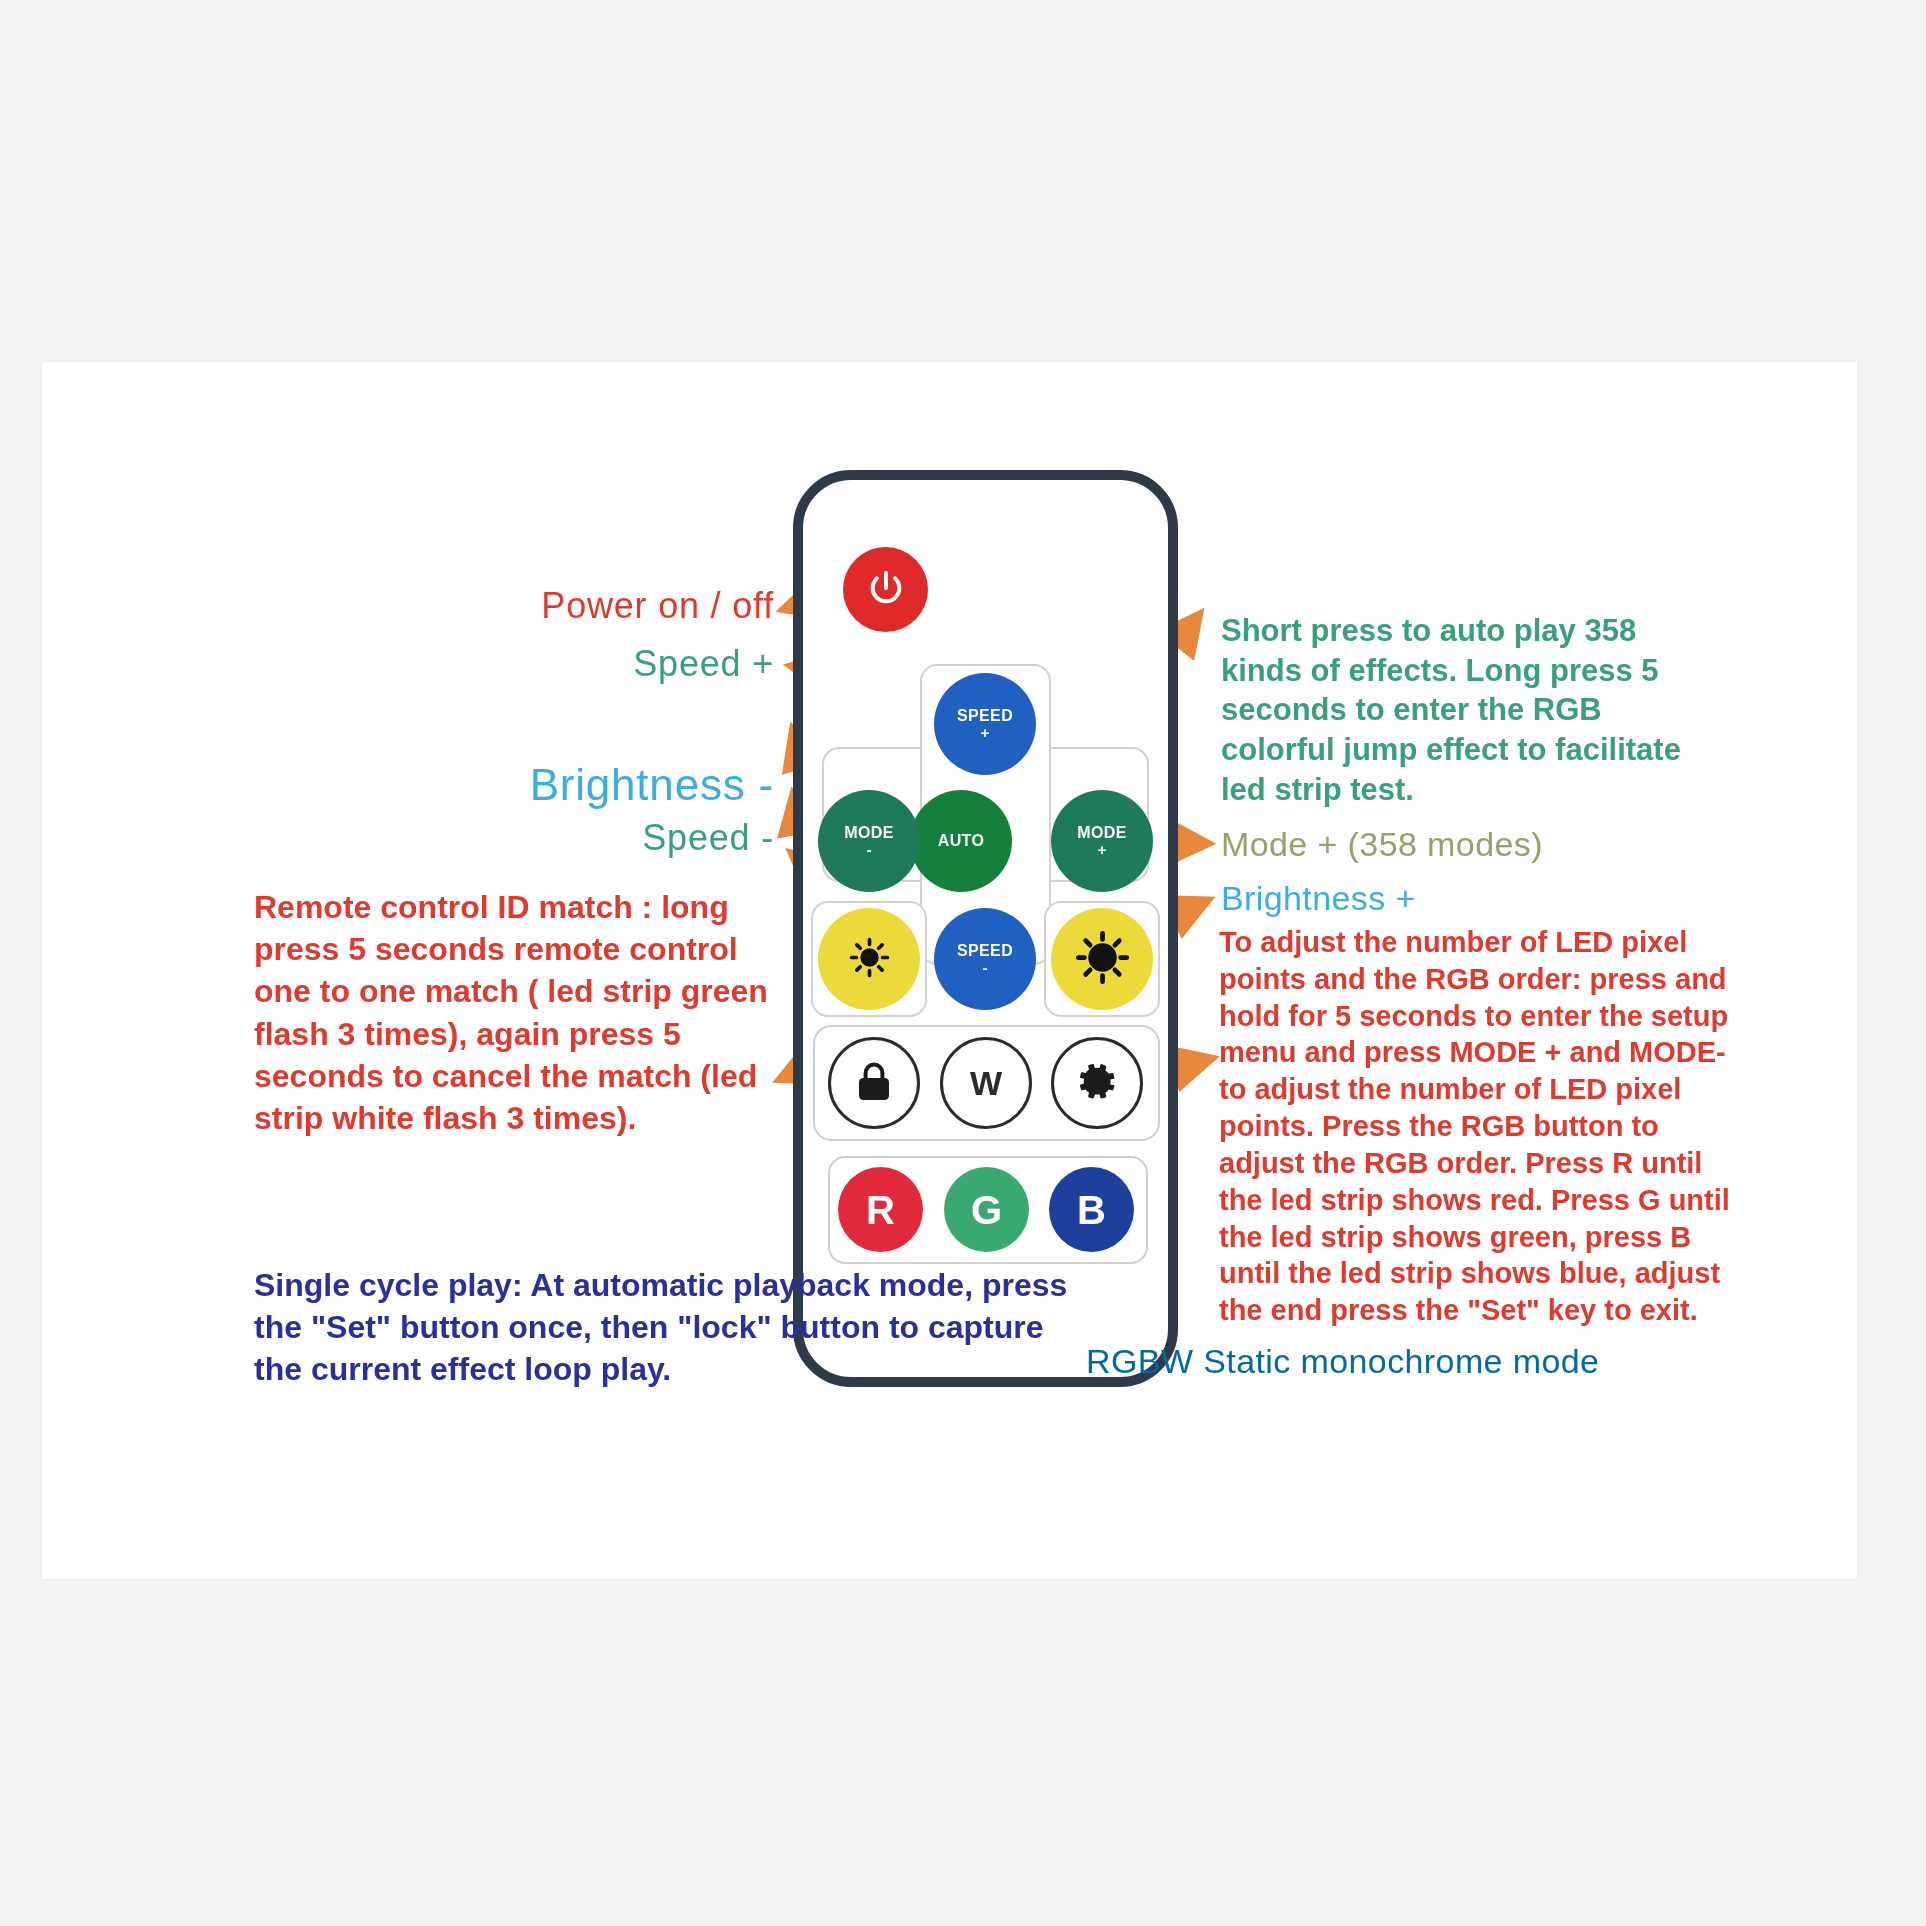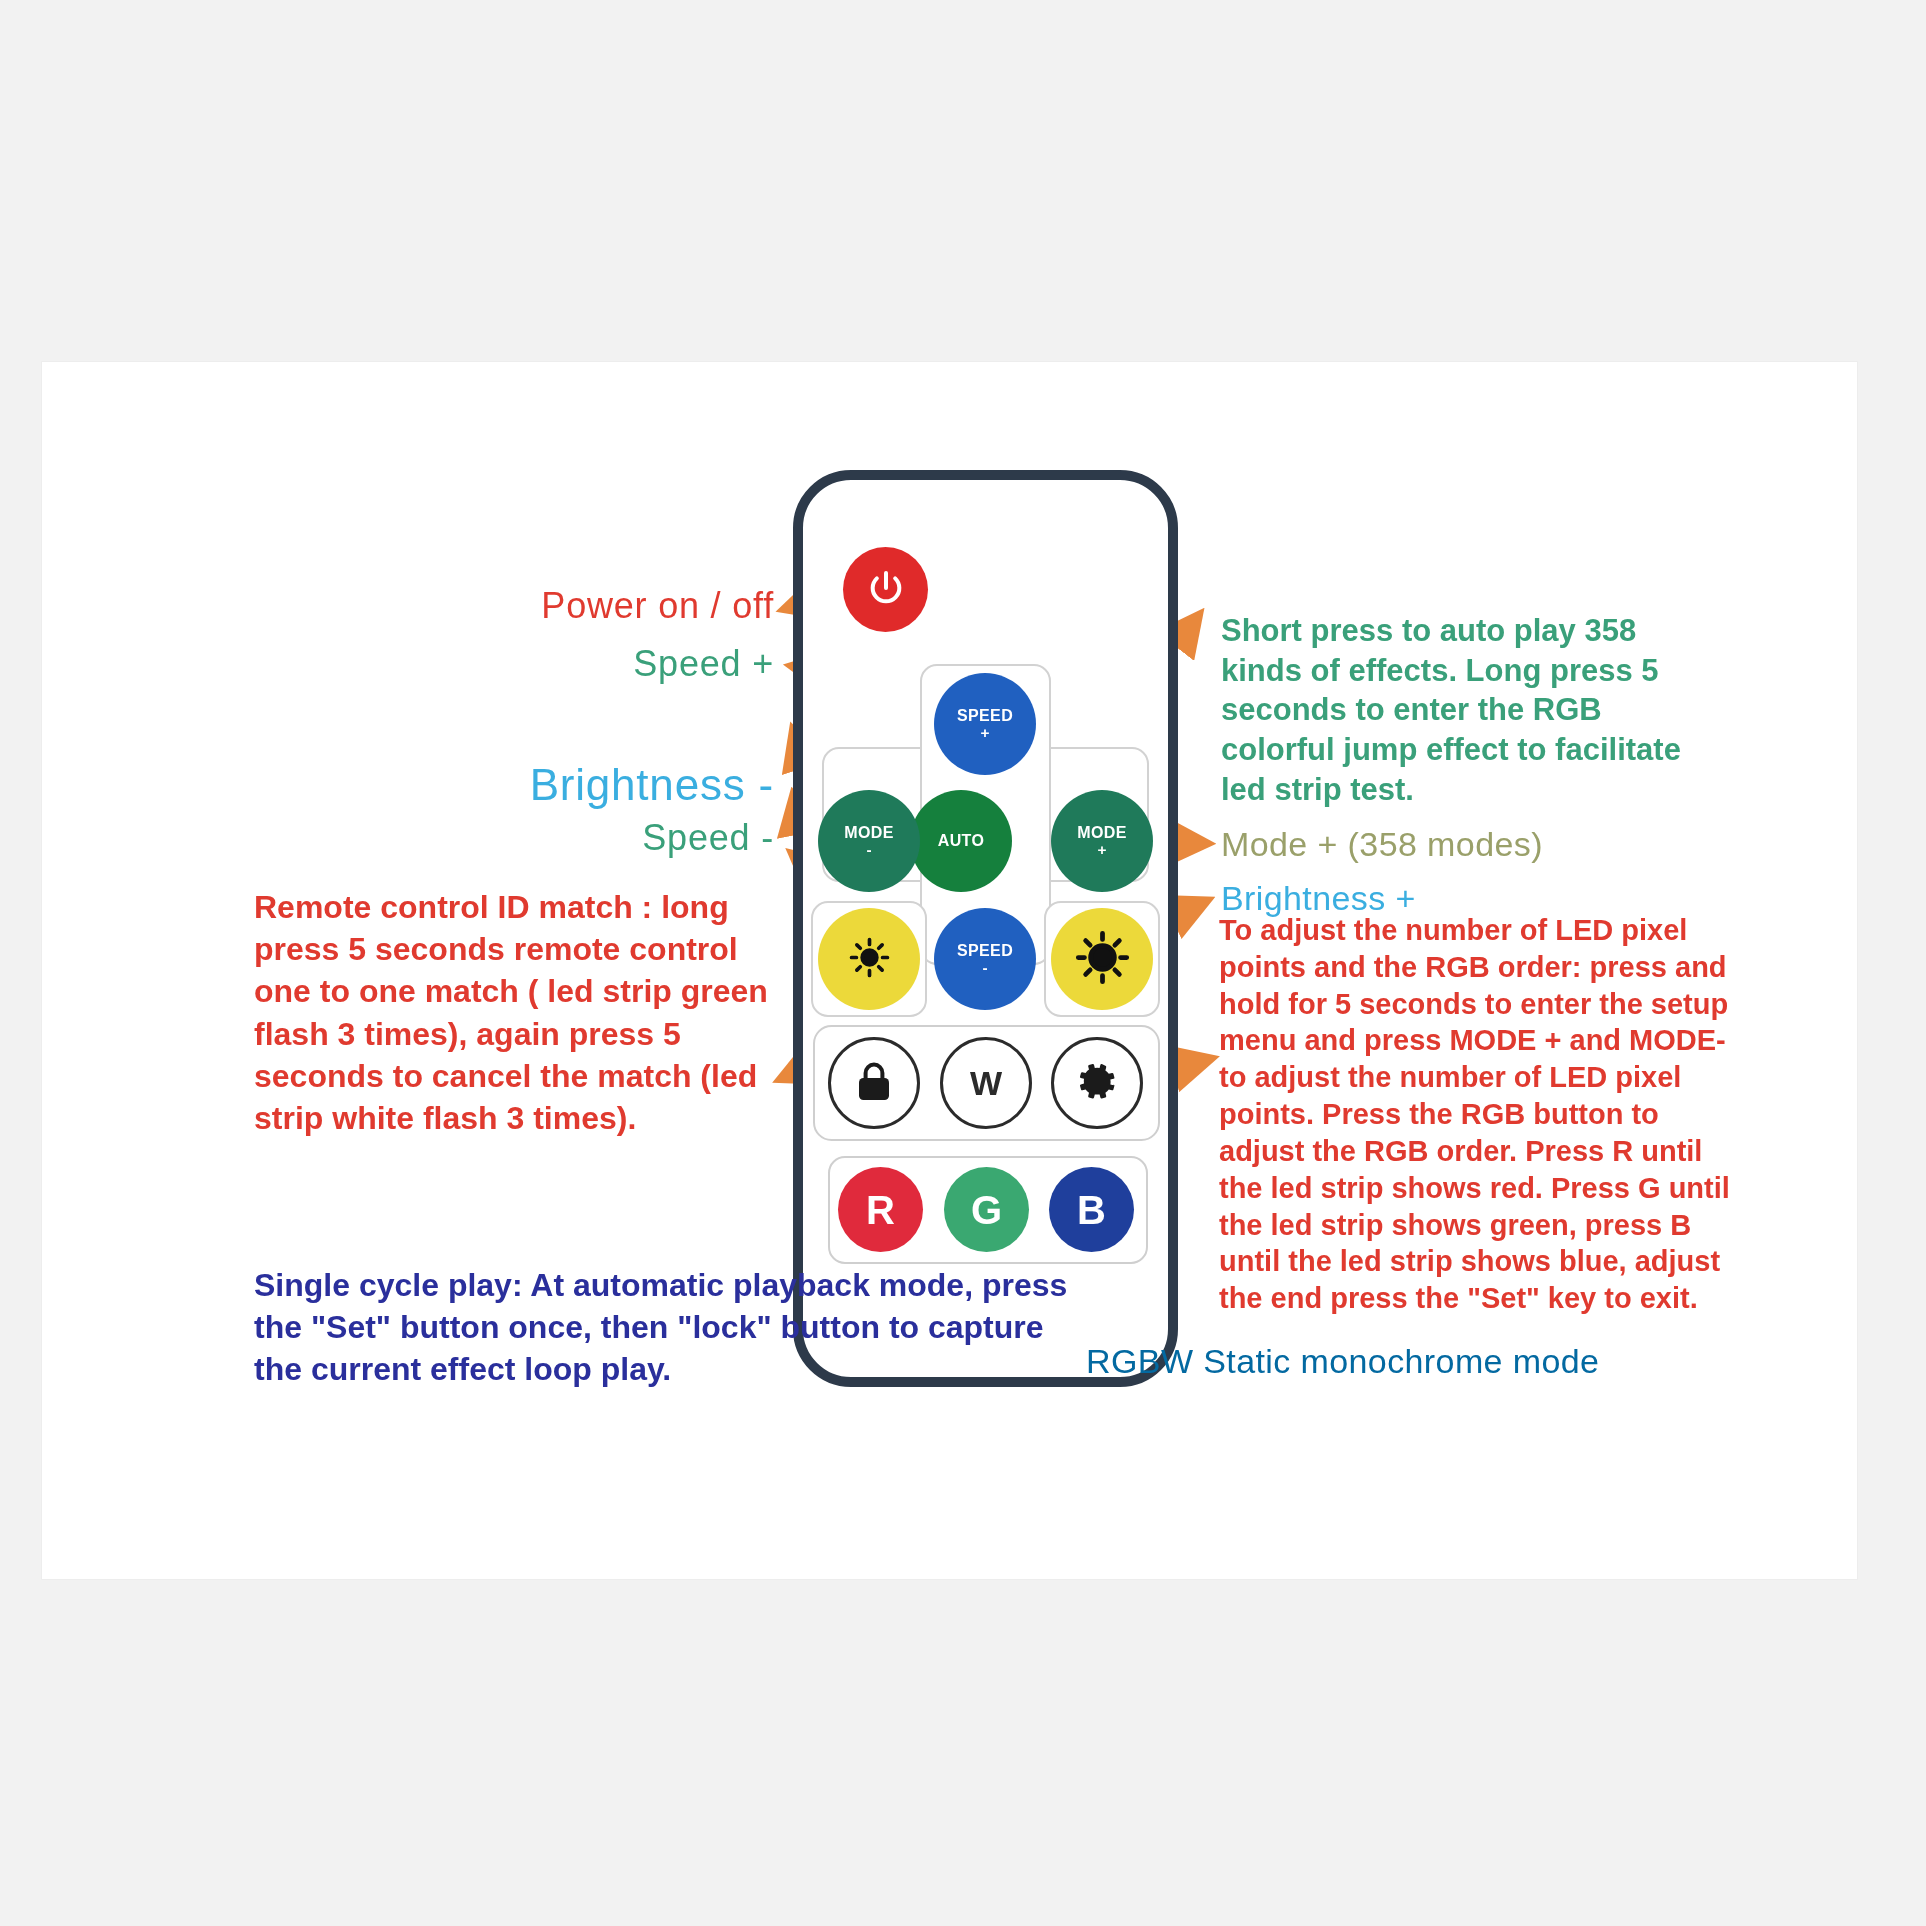--- a/index.html
+++ b/index.html
@@ -148,21 +148,21 @@
   #t-modeminus  { left: 208px;  top: 339px; width: 524px; text-align: right; color: #9aa06a; font-size: 36px; letter-spacing: 0.8px; }
   #t-brightminus{ left: 308px;  top: 397px; width: 424px; text-align: right; color: #3aaee0; font-size: 44px; letter-spacing: 0.8px; }
   #t-speedminus { left: 339px;  top: 455px; width: 393px; text-align: right; color: #3aa07a; font-size: 36px; letter-spacing: 0.8px; }
 
   #t-remoteid   { left: 212px;  top: 524px; width: 524px; color: #e03a2f; font-size: 32px; font-weight: bold; line-height: 1.32; }
   #t-single     { left: 212px;  top: 902px; width: 817px; color: #2a2f9c; font-size: 32px; font-weight: bold; line-height: 1.32; }
 
   #t-short      { left: 1179px; top: 220px; width: 493px; color: #3aa07a; font-size: 31px; font-weight: 600; line-height: 1.28; margin-top: 29px; }
   #t-modeplus   { left: 1179px; top: 462px; width: 539px; color: #9aa06a; font-size: 34px; letter-spacing: 0.4px; }
   #t-brightplus { left: 1179px; top: 516px; width: 539px; color: #3aaee0; font-size: 34px; letter-spacing: 0.4px; }
-  #t-adjust     { left: 1177px; top: 550px; width: 532px; color: #e03a2f; font-size: 29px; font-weight: bold; line-height: 1.27; }
+  #t-adjust     { left: 1177px; top: 562px; width: 532px; color: #e03a2f; font-size: 29px; font-weight: bold; line-height: 1.27; }
   #t-rgbw       { left: 1044px; top: 979px; width: 693px; color: #0369a1; font-size: 34px; letter-spacing: 0.4px; }
 
   
   #arrows { position: absolute; left: 0; top: 0; width: 1815px; height: 1217px; pointer-events: none; }
 </style>
 </head>
 <body>
 
 <div id="page">
   <div id="card">

